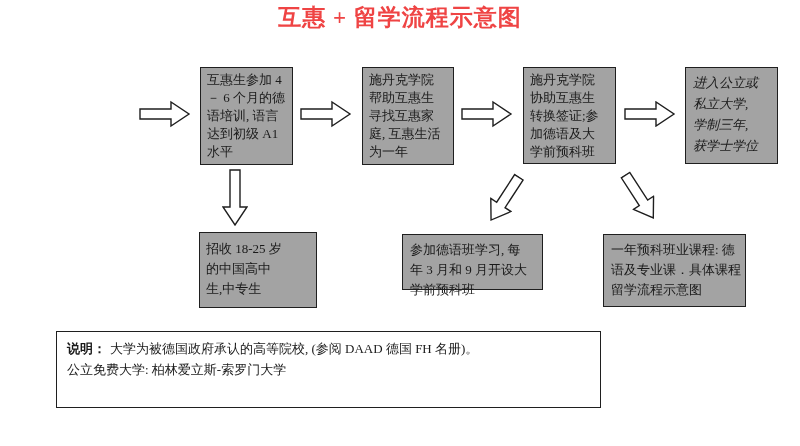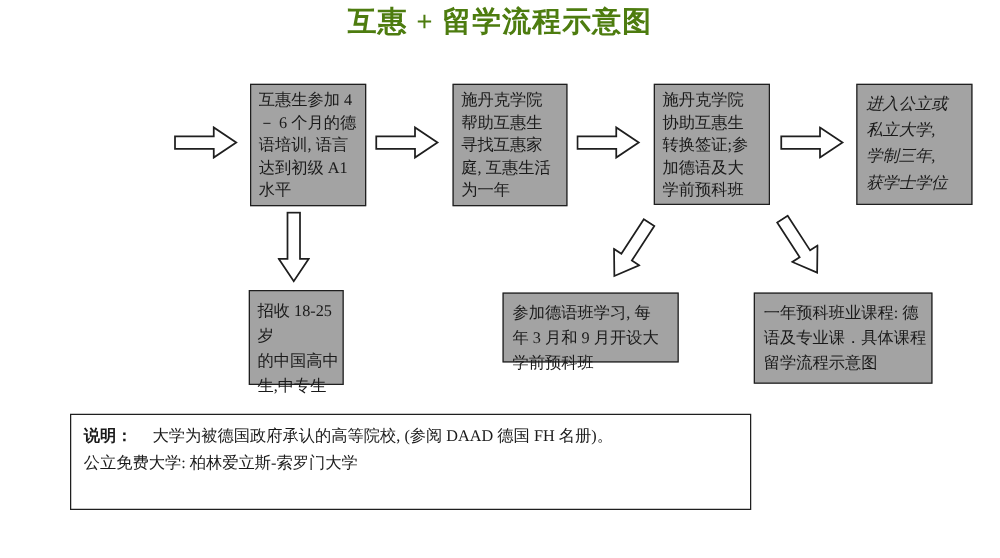--- a/index.html
+++ b/index.html
@@ -2,53 +2,53 @@
 <html><head>
 <meta charset="utf-8">
 <style>
   html,body{margin:0;padding:0;background:#ffffff;}
   .canvas{
     position:relative;width:800px;height:446px;background:#ffffff;overflow:hidden;
     font-family:"Liberation Serif","DejaVu Serif",serif;color:#1a1a1a;
   }
   .title{
     position:absolute;top:2px;left:0;right:0;text-align:center;
-    font-size:23px;font-weight:bold;color:#4d7c0f;letter-spacing:1px;
+    font-size:23px;font-weight:bold;color:#ef4444;letter-spacing:1px;
   }
   .fbox{
     position:absolute;box-sizing:border-box;background:#a3a3a3;
     border:1.5px solid #1f1f1f;white-space:pre-line;
     font-size:13px;line-height:18px;
   }
   .start{
     left:28px;top:95px;width:104px;height:43px;
     display:flex;align-items:center;justify-content:center;
     font-size:21px;letter-spacing:6px;padding-left:6px;white-space:nowrap;
   }
   .b2{left:200px;top:67px;width:93px;height:98px;padding:3px 0 0 6px;}
   .b3{left:362px;top:67px;width:92px;height:98px;padding:3px 0 0 6px;}
   .b4{left:523px;top:67px;width:93px;height:97px;padding:3px 0 0 6px;}
   .b5{left:685px;top:67px;width:93px;height:97px;padding:4px 0 0 7px;line-height:21px;font-style:italic;}
-  .bb1{left:199px;top:232px;width:76px;height:76px;padding:6px 0 0 6px;line-height:20px;}
+  .bb1{left:199px;top:232px;width:118px;height:76px;padding:6px 0 0 6px;line-height:20px;}
   .bb2{left:402px;top:234px;width:141px;height:56px;padding:5px 0 0 7px;line-height:20px;}
   .bb3{left:603px;top:234px;width:143px;height:73px;padding:5px 0 0 7px;line-height:20px;}
   .arrow{position:absolute;}
   .a1{left:139px;top:100px;}
   .a2{left:300px;top:100px;}
   .a3{left:461px;top:100px;}
   .a4{left:624px;top:101px;}
   .av{left:222px;top:169px;}
   .adl{left:476px;top:183px;transform:rotate(123deg);transform-origin:center;}
   .adr{left:611px;top:183px;transform:rotate(57deg);transform-origin:center;}
   .note{
     position:absolute;left:56px;top:331px;width:545px;height:77px;
     box-sizing:border-box;border:1.5px solid #1f1f1f;background:#ffffff;
     padding:6px 8px 0 10px;font-size:13px;line-height:21px;
   }
-  .note .bold{font-weight:bold;margin-right:16px;}
+  .note .bold{font-weight:bold;margin-right:4px;}
   .note-line{white-space:pre;}
 </style>
 </head>
 <body>
 
 <div class="canvas">
 
   <div class="title">互惠 + 留学流程示意图</div>
 
 

